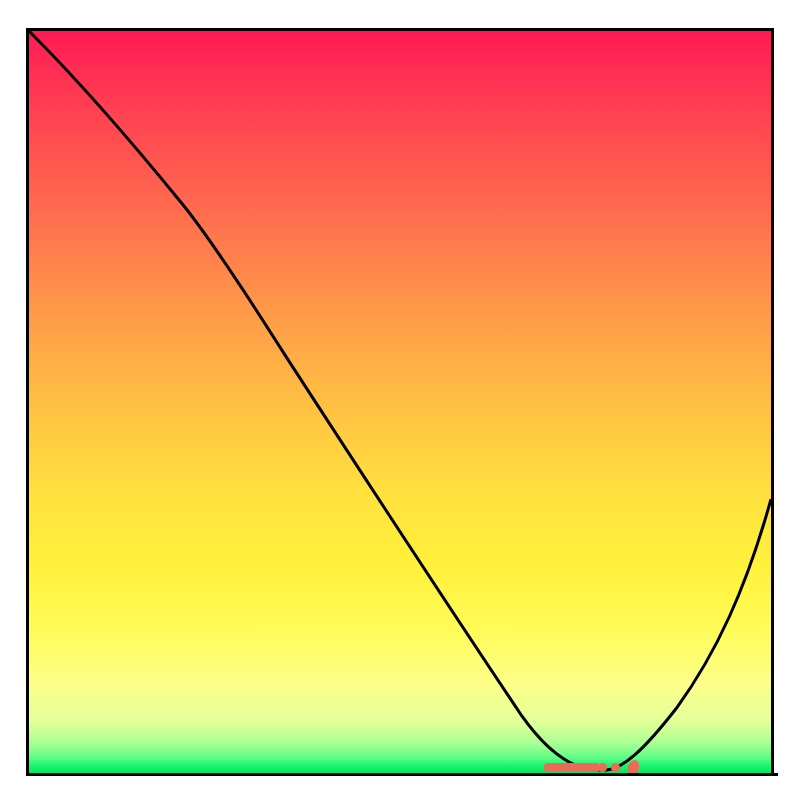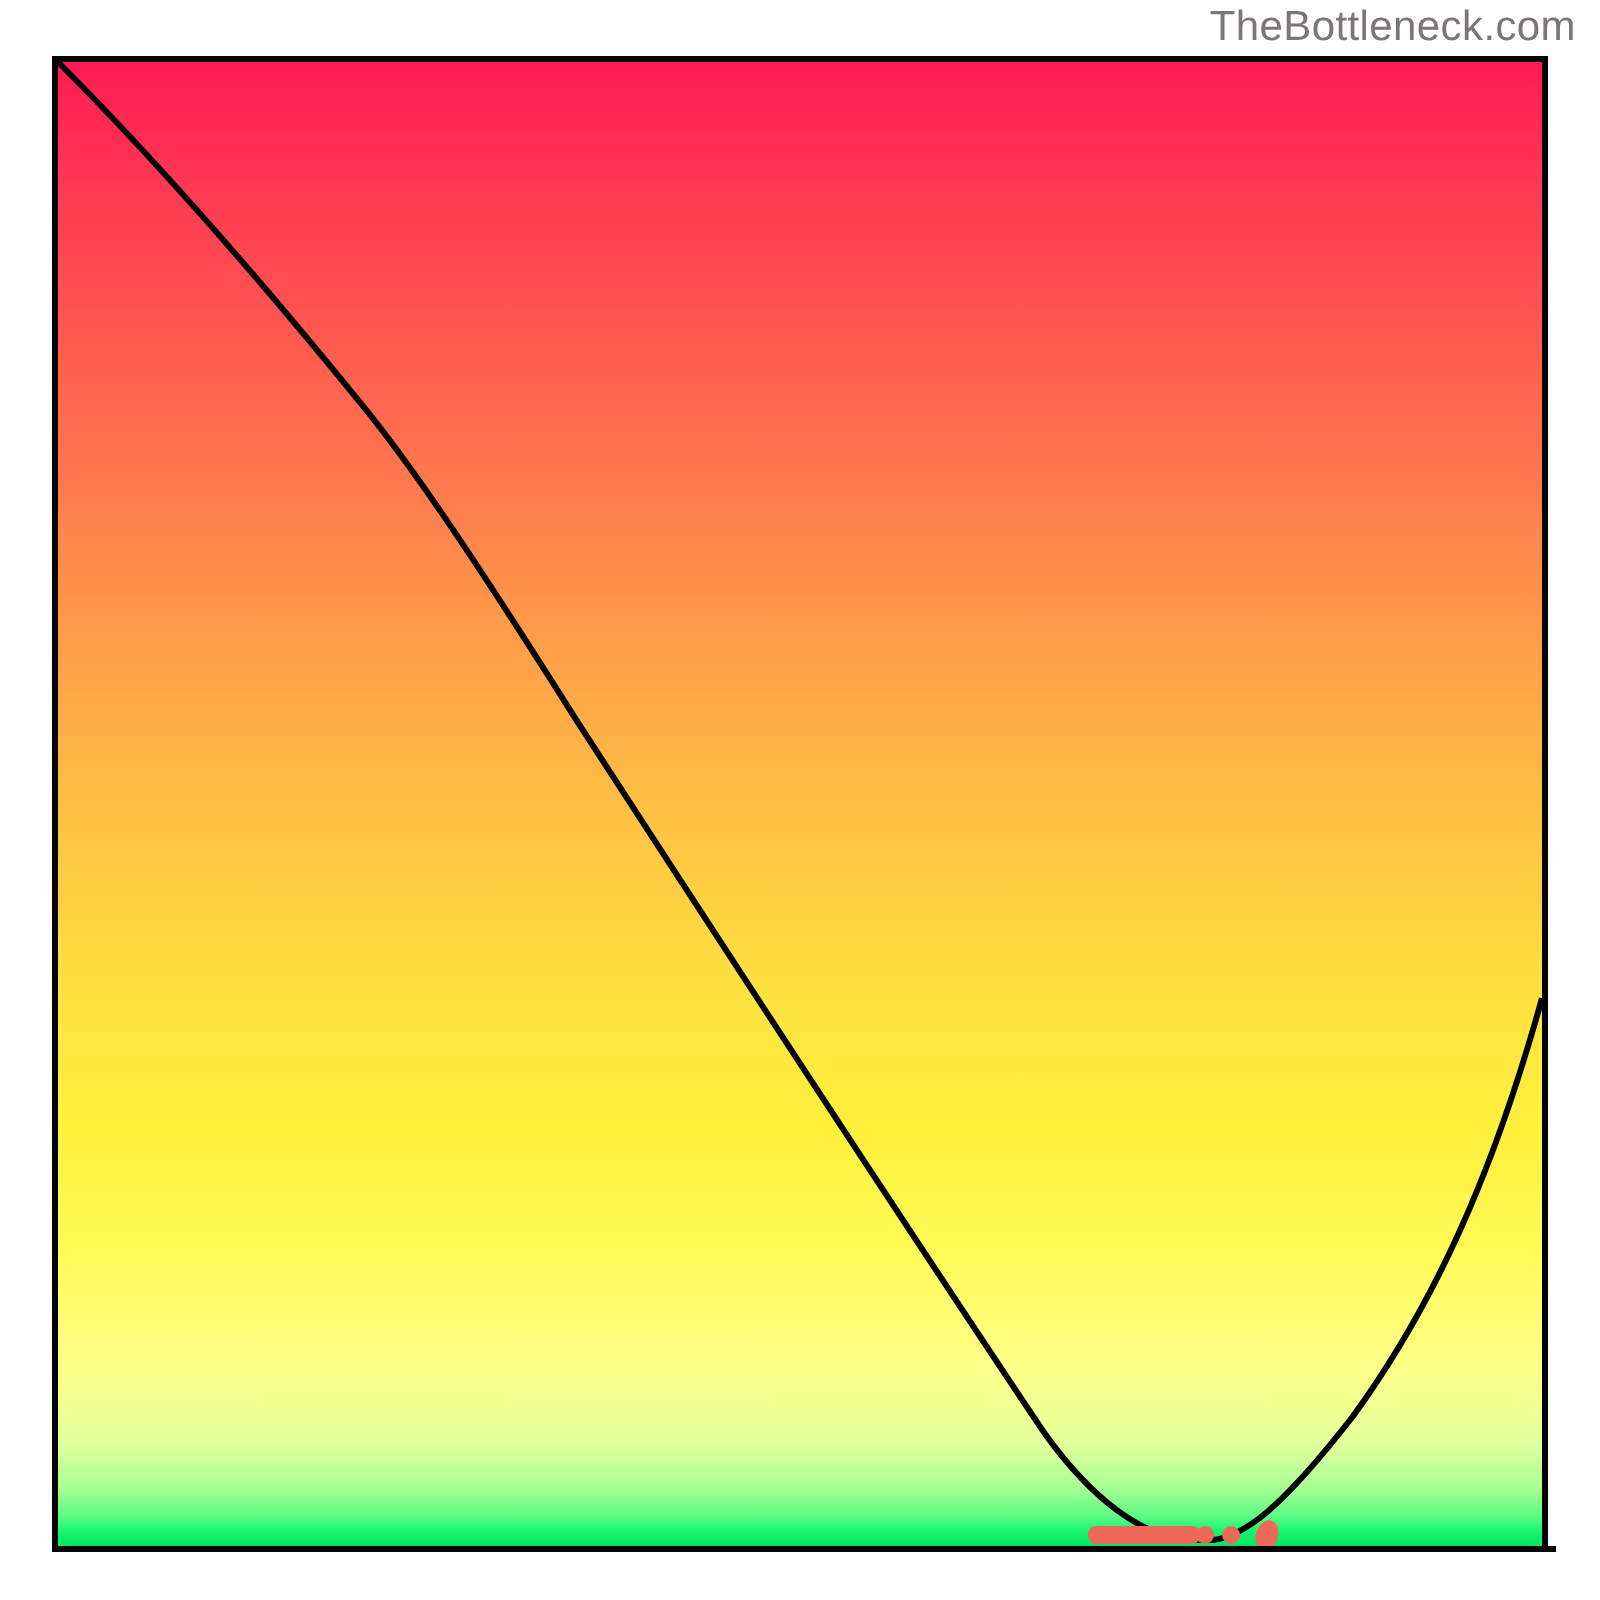--- a/index.html
+++ b/index.html
@@ -102,21 +102,20 @@
     background: #ed6a5a;
     border-radius: 50%;
     transform: rotate(18deg);
   }
 </style>
 </head>
 <body>
 
 <div class="canvas-wrap">
 
-  <div class="attribution">TheBottleneck.com</div>
 
   <div class="plot-area">
     <div class="gradient-bg"></div>
 
     <svg class="curve" viewBox="0 0 745 745" preserveAspectRatio="none">
 
       <path d="M 0 0
                C 40 40, 90 95, 155 175
                C 175 200, 200 235, 260 330
                C 330 438, 420 576, 495 688

